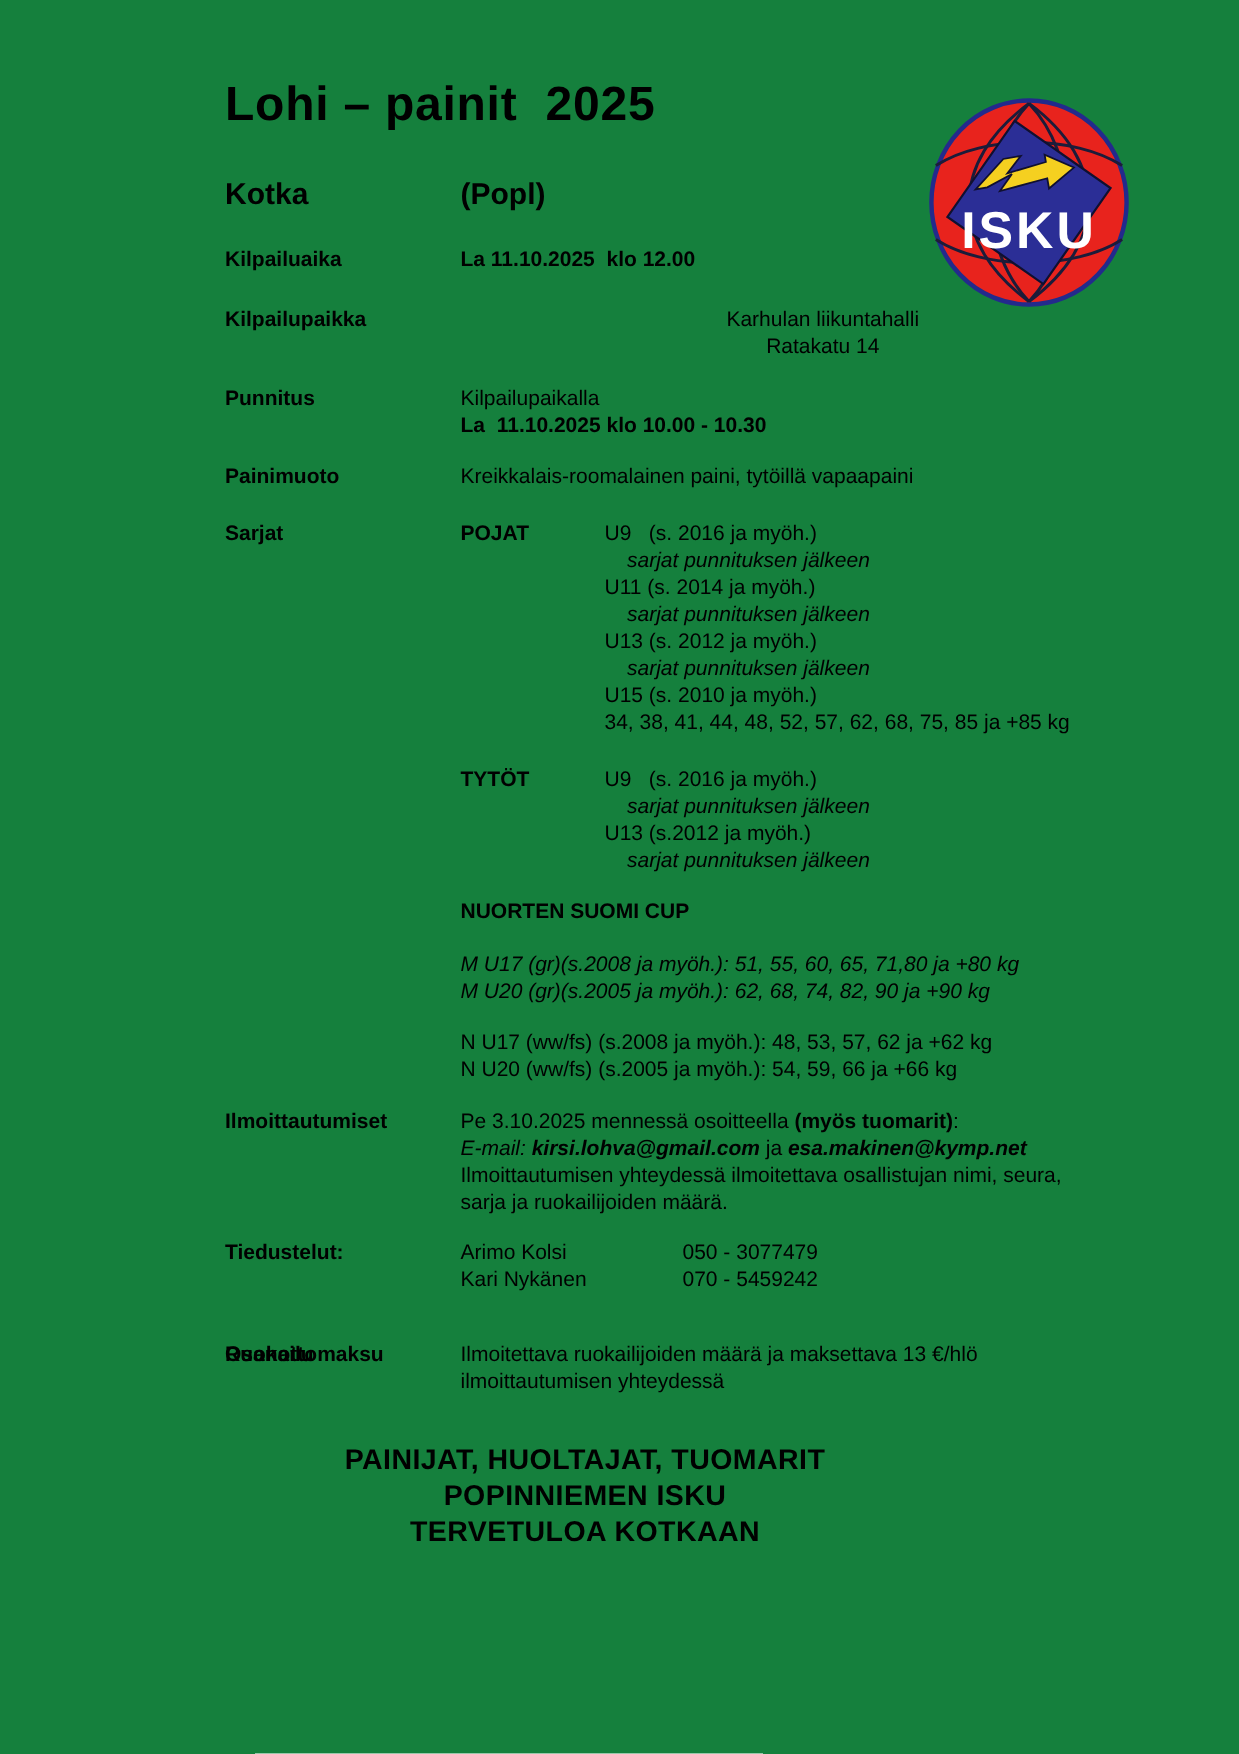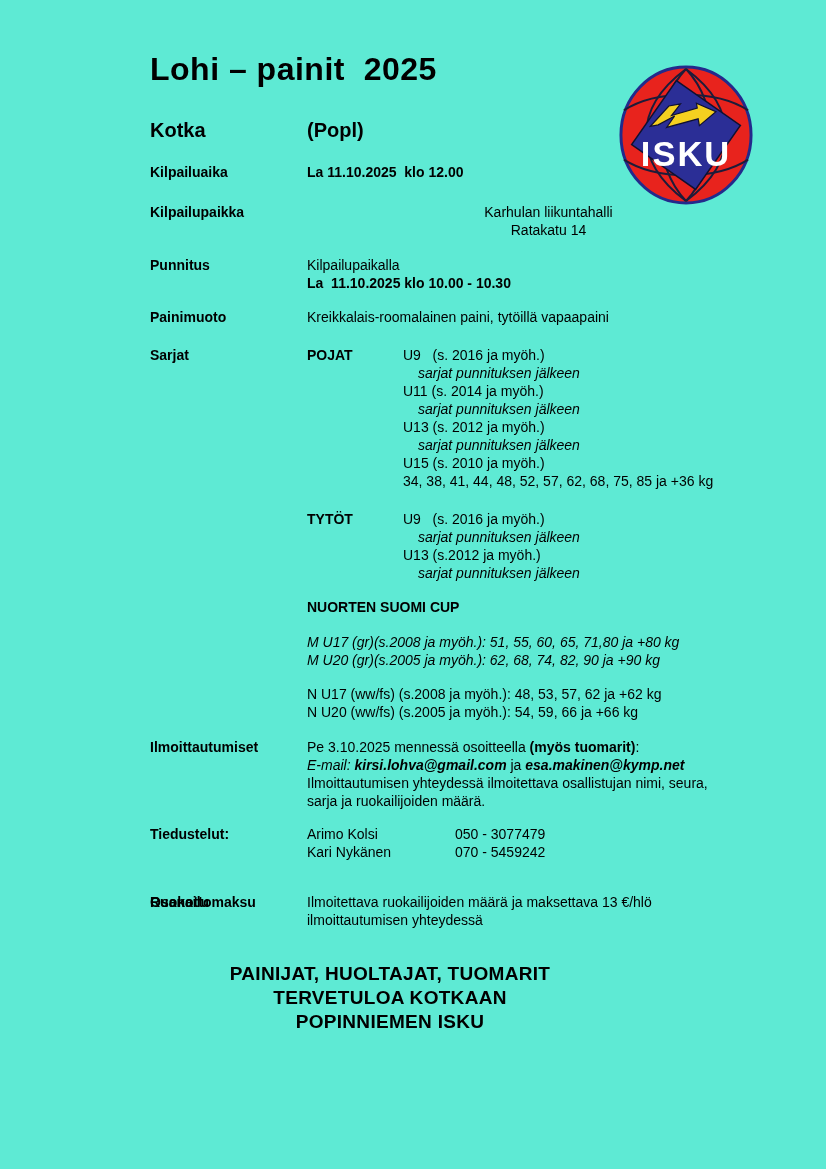--- a/index.html
+++ b/index.html
@@ -1,17 +1,17 @@
 <!DOCTYPE html>
 <html><head>
 <meta charset="utf-8">
 <style>
   html,body{margin:0;padding:0;background:#fff;}
   .page{
-    position:relative;width:826px;height:1169px;background:#5eead4;
+    position:relative;width:826px;height:1169px;background:#15803d;
     font-family:"Liberation Sans",sans-serif;color:#000;overflow:hidden;
   }
   .t{white-space:pre-wrap;}
   .b{font-weight:700;}
   .i{font-style:italic;}
   .bi{font-weight:700;font-style:italic;}
   #title{margin:52px 0 0 150px;font-size:32px;font-weight:700;letter-spacing:.5px;line-height:34px;}
   .row{position:relative;margin-left:150px;font-size:14px;line-height:18px;width:640px;}
   .row .lbl{position:absolute;left:0;top:0;font-weight:700;white-space:pre-wrap;}
   .row .val{margin-left:157px;}
@@ -100,21 +100,21 @@
     <span class="lbl t">Sarjat</span>
     <span class="group-lbl t">POJAT</span>
     <div class="entries">
       <div class="t">U9   (s. 2016 ja myöh.)</div>
       <div class="t entry-i">sarjat punnituksen jälkeen</div>
       <div class="t">U11 (s. 2014 ja myöh.)</div>
       <div class="t entry-i">sarjat punnituksen jälkeen</div>
       <div class="t">U13 (s. 2012 ja myöh.)</div>
       <div class="t entry-i">sarjat punnituksen jälkeen</div>
       <div class="t">U15 (s. 2010 ja myöh.)</div>
-      <div class="t">34, 38, 41, 44, 48, 52, 57, 62, 68, 75, 85 ja +36 kg</div>
+      <div class="t">34, 38, 41, 44, 48, 52, 57, 62, 68, 75, 85 ja +85 kg</div>
     </div>
 
     <div id="tytot-block">
       <span class="group-lbl t">TYTÖT</span>
       <div class="entries">
         <div class="t">U9   (s. 2016 ja myöh.)</div>
         <div class="t entry-i">sarjat punnituksen jälkeen</div>
         <div class="t">U13 (s.2012 ja myöh.)</div>
         <div class="t entry-i">sarjat punnituksen jälkeen</div>
       </div>
@@ -168,17 +168,17 @@
   <div class="row" id="row-ruokailu">
     <span class="lbl t">Ruokailu</span>
     <div class="val">
       <div class="t">Ilmoitettava ruokailijoiden määrä ja maksettava 13 €/hlö</div>
       <div class="t">ilmoittautumisen yhteydessä</div>
     </div>
   </div>
 
   <div id="footer">
     <div class="t">PAINIJAT, HUOLTAJAT, TUOMARIT</div>
+    <div class="t">POPINNIEMEN ISKU</div>
     <div class="t">TERVETULOA KOTKAAN</div>
-    <div class="t">POPINNIEMEN ISKU</div>
   </div>
 
 </div>
 
 </body></html>

